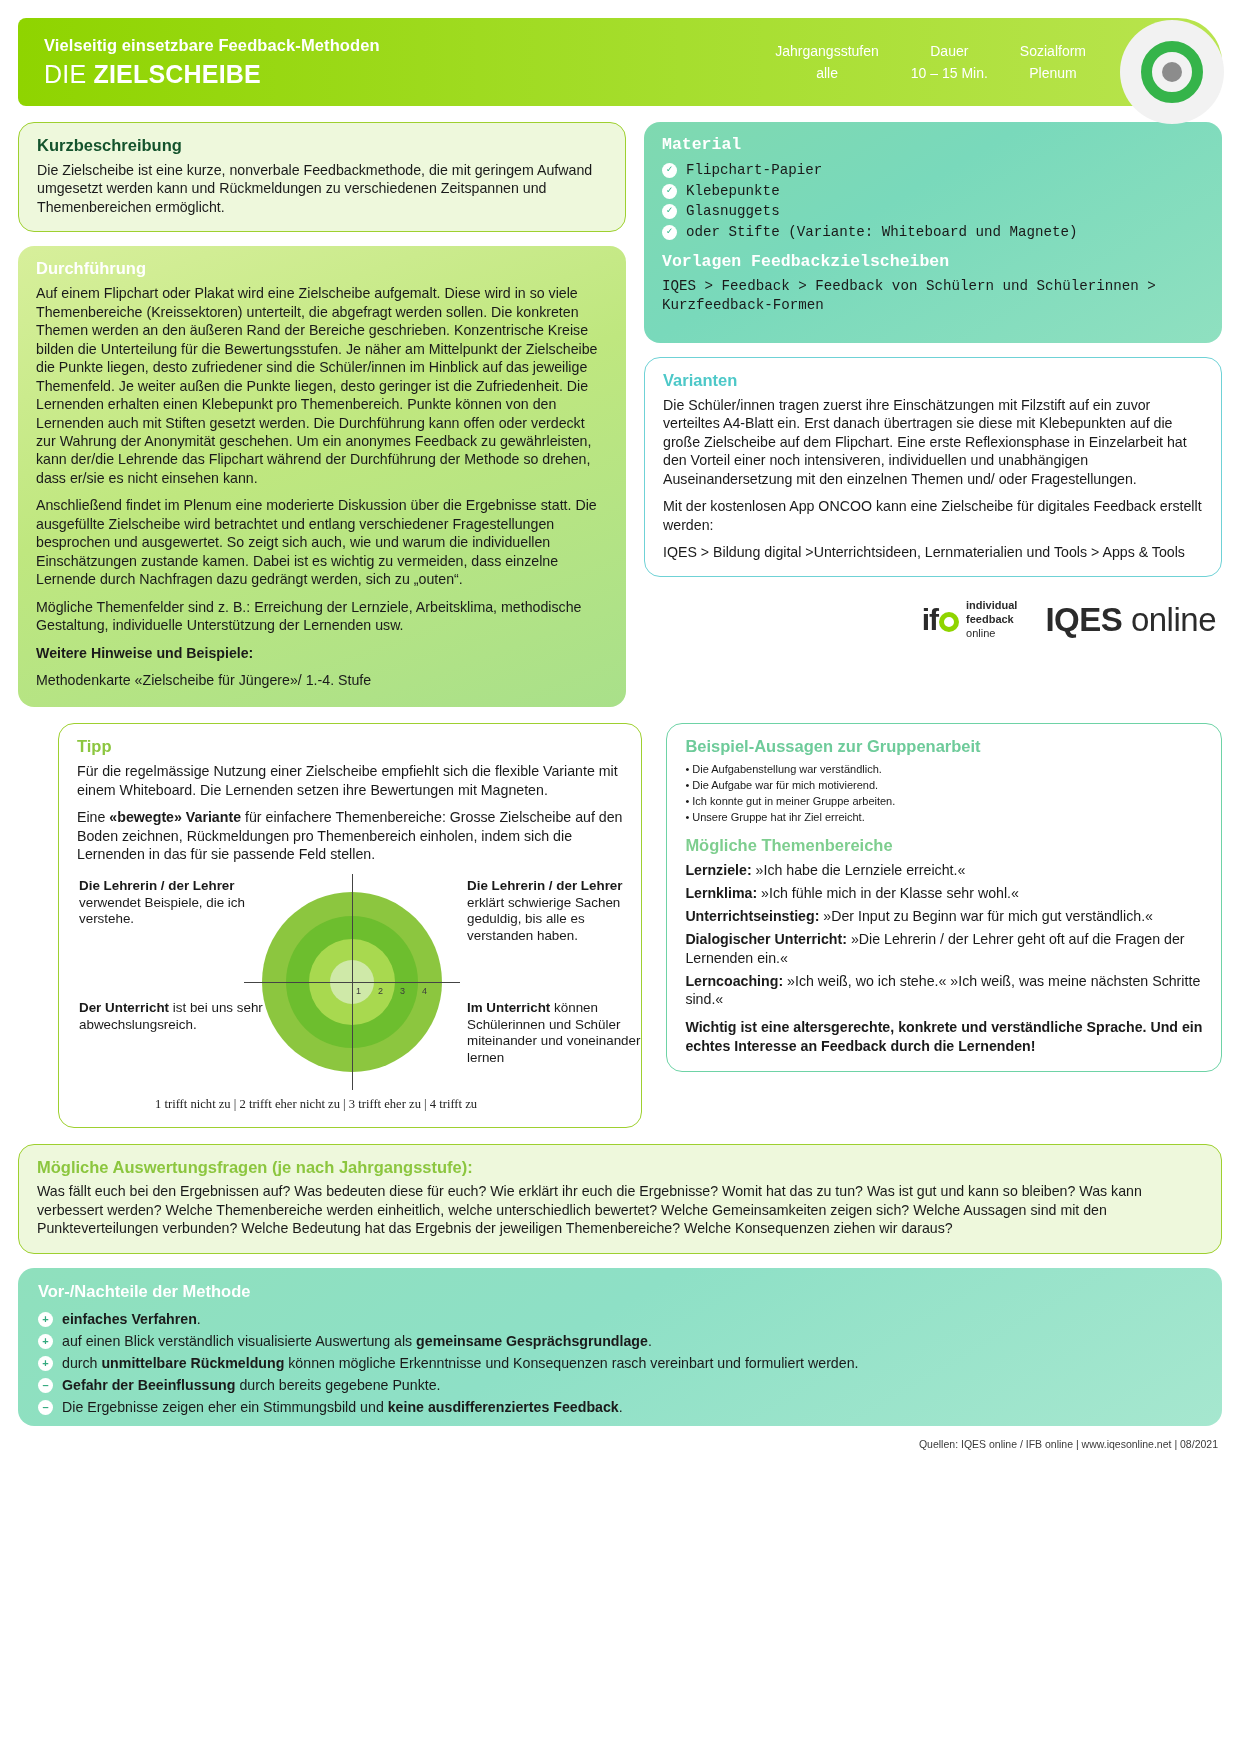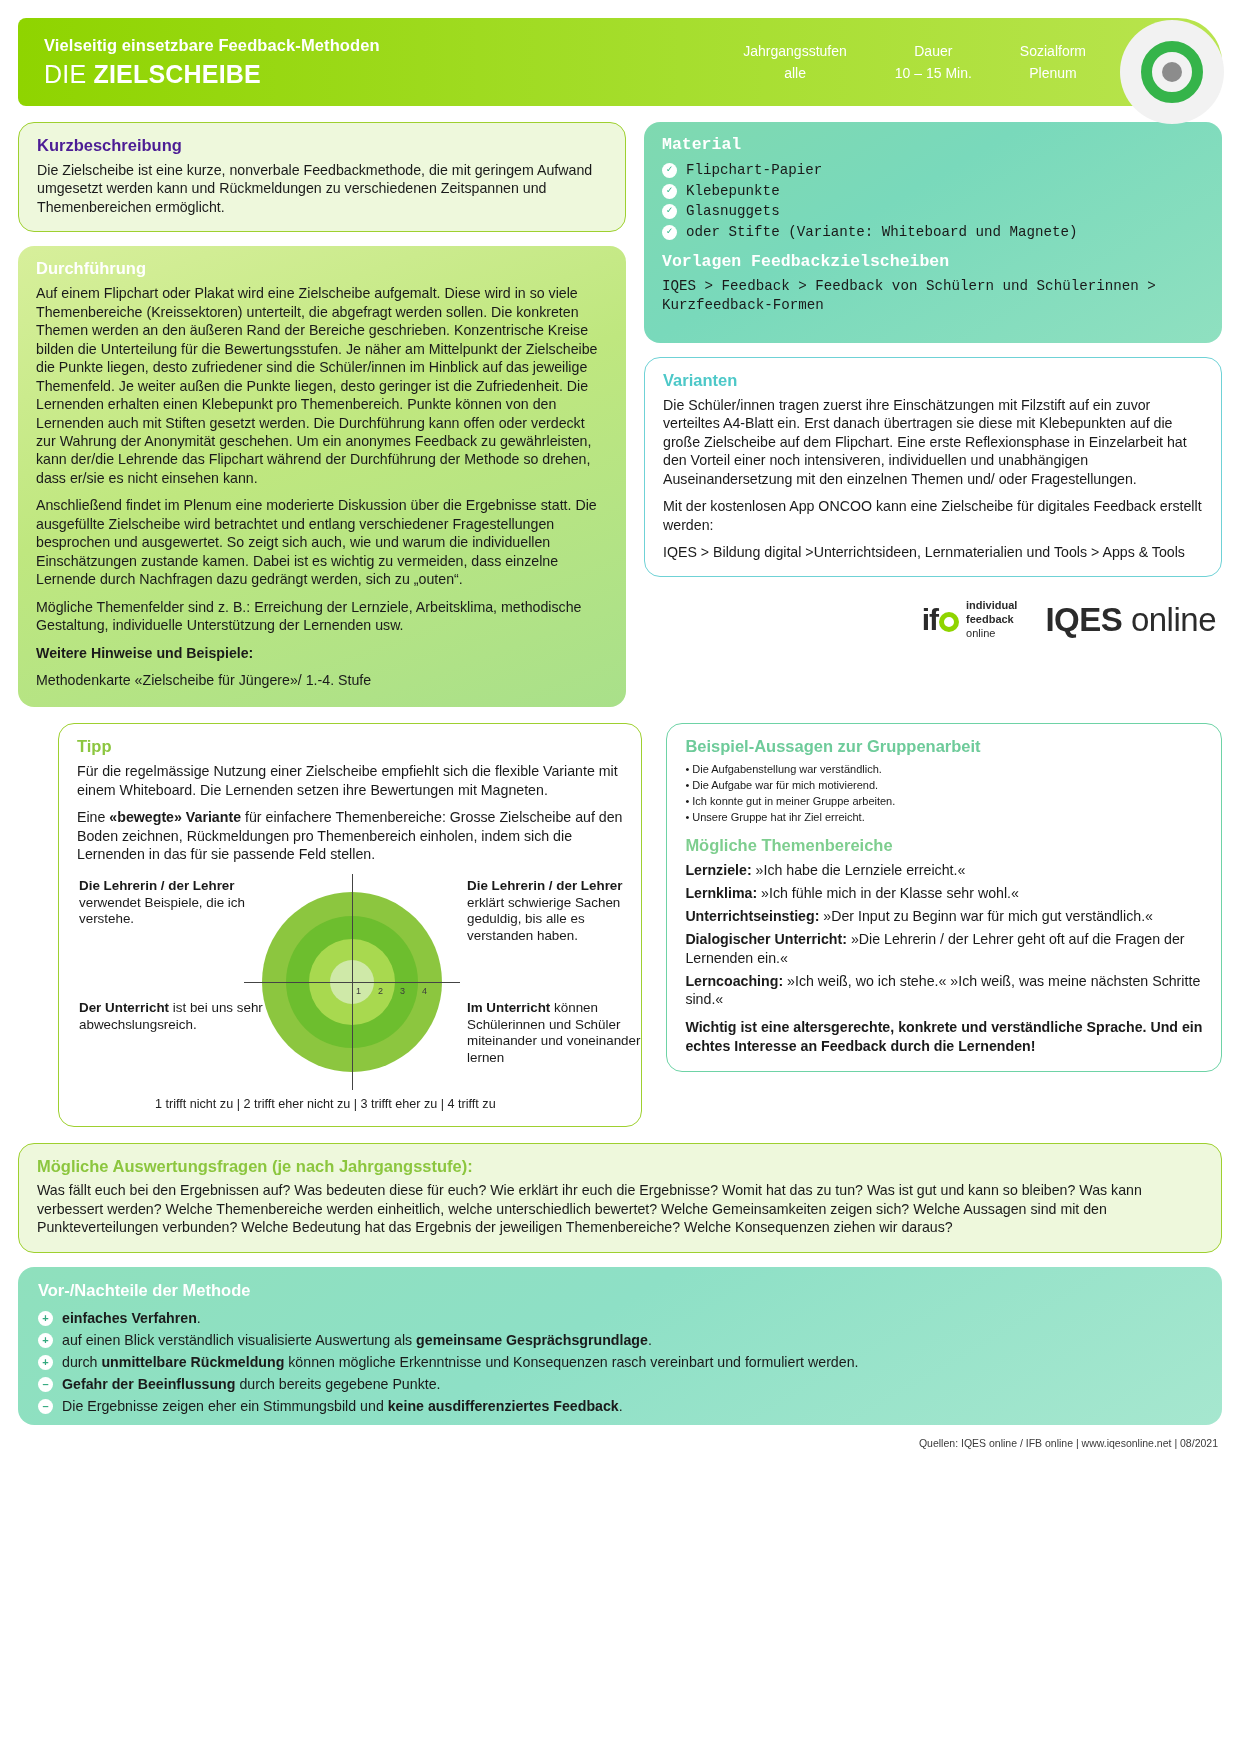--- a/index.html
+++ b/index.html
@@ -22,21 +22,21 @@
     border-radius:8px 44px 44px 8px;
     display:flex;align-items:center;
     padding:0 26px;
     box-sizing:border-box;
   }
   .header-left{flex:0 0 auto;}
   .h-kicker{color:#ffffff;font-size:16.5px;font-weight:bold;letter-spacing:.1px;margin-bottom:5px;}
   .h-title{color:#ffffff;font-size:25px;font-weight:normal;letter-spacing:.2px;}
   .h-title b{font-weight:bold;}
   .header-meta{
-    margin-left:auto;display:flex;gap:48px;color:#ffffff;font-size:14px;
+    margin-left:auto;display:flex;gap:32px;color:#ffffff;font-size:14px;
     text-align:center;padding-right:110px;
   }
   .meta-col div:first-child{margin-bottom:6px;}
   .logo-circle{
     position:absolute;right:-2px;top:2px;width:104px;height:104px;border-radius:50%;
     background:#f2f2f2;display:flex;align-items:center;justify-content:center;
   }
   .logo-ring{
     width:62px;height:62px;border-radius:50%;
     border:11px solid #35b44a;
@@ -48,21 +48,21 @@
   .cols{display:flex;gap:18px;margin-top:16px;align-items:flex-start;}
   .col-left{width:608px;}
   .col-right{width:578px;}
 
   .card{border-radius:16px;padding:13px 18px 15px 18px;box-sizing:border-box;}
   .card h3{margin:0 0 6px 0;font-size:16.5px;font-weight:bold;}
   .card p{margin:0 0 9px 0;font-size:14.2px;line-height:1.30;}
   .card p:last-child{margin-bottom:0;}
 
   .c-kurz{background:#eef8dc;border:1.5px solid #9ed02f;}
-  .c-kurz h3{color:#4c1d95;}
+  .c-kurz h3{color:#14532d;}
   .c-durch{
     background:linear-gradient(160deg,#d7ef9b 0%,#bfe77f 45%,#a9e08a 100%);
     border:none;margin-top:14px;padding-bottom:18px;
   }
   .c-durch h3{color:#ffffff;}
   .c-durch p{color:#1a1a1a;}
   .c-durch .bold{font-weight:bold;}
 
   .c-material{
     background:linear-gradient(150deg,#7fd9b0 0%,#79d9bb 40%,#8fe0c0 100%);
@@ -121,21 +121,21 @@
   .n1{left:104px;top:104px;}
   .n2{left:126px;top:104px;}
   .n3{left:148px;top:104px;}
   .n4{left:170px;top:104px;}
   .lbl{position:absolute;font-size:13.4px;line-height:1.26;width:185px;}
   .lbl b{font-weight:bold;}
   .l-tl{left:2px;top:0;}
   .l-tr{left:390px;top:0;}
   .l-bl{left:2px;top:122px;}
   .l-br{left:390px;top:122px;}
-  .scale{font-size:12.6px;color:#222;margin-top:4px;padding-left:78px;}
+  .scale{font-size:12.6px;color:#222;margin-top:4px;padding-left:78px;font-family:Liberation Serif, serif;}
 
   .c-fragen{
     margin-top:16px;background:#eef8dc;border:1.5px solid #9ed02f;border-radius:16px;
     padding:13px 18px 15px 18px;box-sizing:border-box;
   }
   .c-fragen h3{color:#8cc63f;margin:0 0 5px 0;font-size:16.5px;}
   .c-fragen p{margin:0;font-size:14.2px;line-height:1.33;}
 
   .c-vor{
     margin-top:14px;border-radius:16px;padding:14px 20px 8px 20px;box-sizing:border-box;

